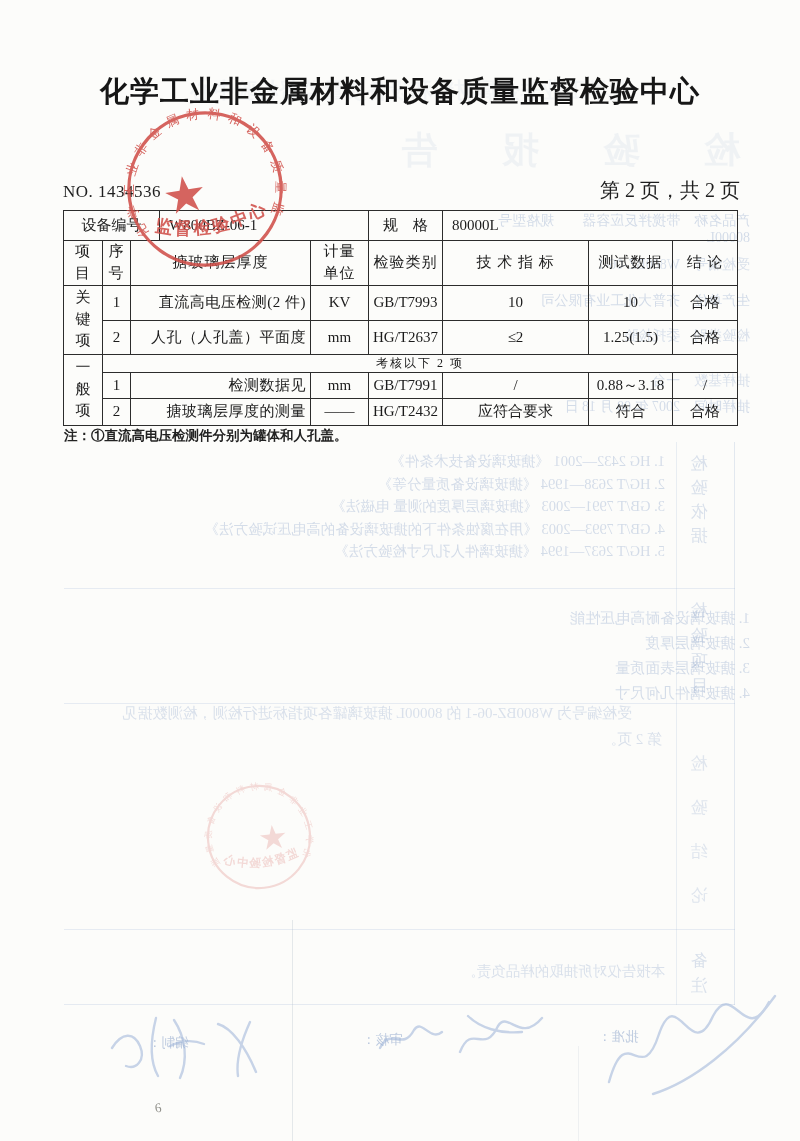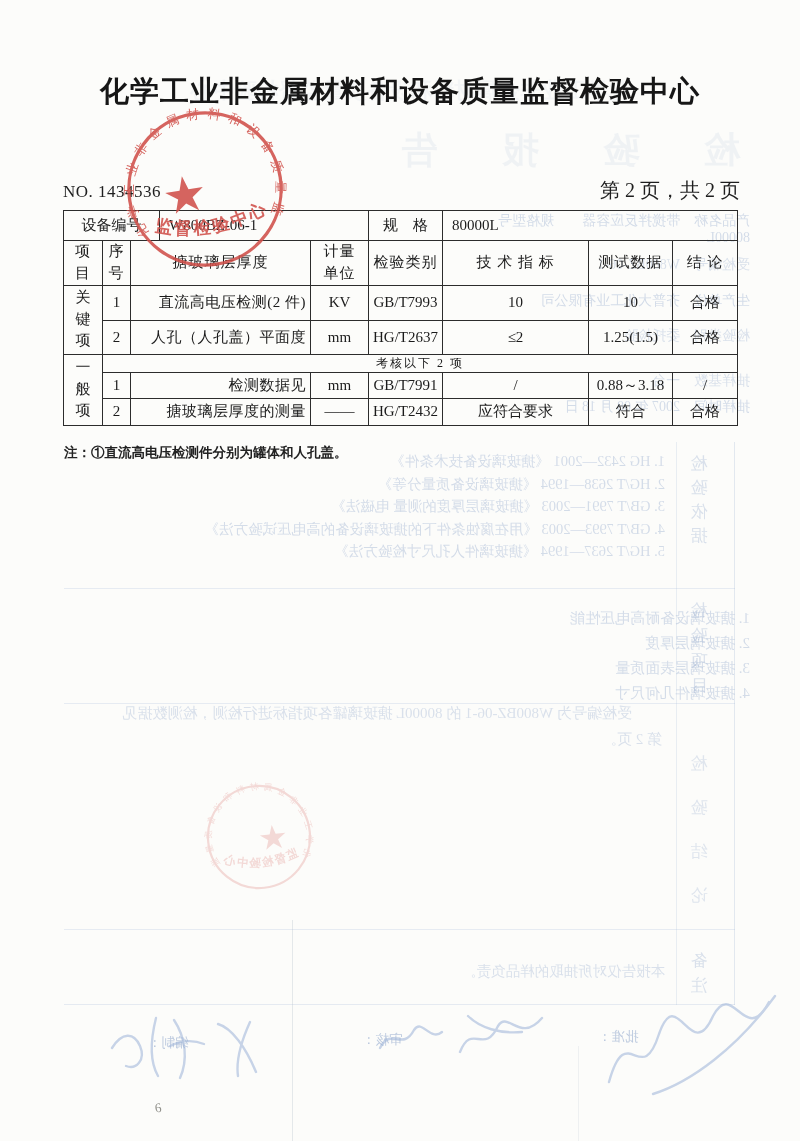--- a/index.html
+++ b/index.html
@@ -29,21 +29,21 @@
   td,th{
     border:1.6px solid #2c2c2c; padding:0 4px; text-align:center;
     font-weight:normal; font-size:15px; overflow:hidden;
     background:transparent; color:#1b1b1b;
   }
   .v{white-space:pre-line; line-height:1.45;}
   .left{text-align:left; padding-left:9px;}
   .name-cell{text-align:right; padding-left:10px; letter-spacing:.5px;}
   .hdr{font-size:15px; letter-spacing:1px;}
   .merge-cell{font-size:12px; letter-spacing:2px;margin-left:48px;}
-  .note-line{position:absolute; left:64px; top:444px; font-size:13.5px; font-weight:bold; color:#222;font-family:Liberation Mono, monospace;}
+  .note-line{position:absolute; left:64px; top:427px; font-size:13.5px; font-weight:bold; color:#222;font-family:Liberation Mono, monospace;}
 
   
   .stamp{position:absolute; pointer-events:none;}
   .stamp-top{left:98px; top:98px; width:214px; height:182px; transform:rotate(-9deg); opacity:.88;}
   .stamp-bottom{left:198px; top:756px; width:122px; height:162px; transform:scaleX(-1) rotate(6deg); opacity:.20;}
 
   
   .bleed{position:absolute; transform:scaleX(-1); color:#8aa2c9; pointer-events:none;} .bl-35{opacity:.35;} .bl-30{opacity:.30;} .bl-25{opacity:.25;} .bl-18{opacity:.18;}
   .bleed-line{position:absolute; background:#9db3d4; pointer-events:none;}
   .side-label{width:30px; text-align:center; white-space:pre-line; font-size:17px;}

